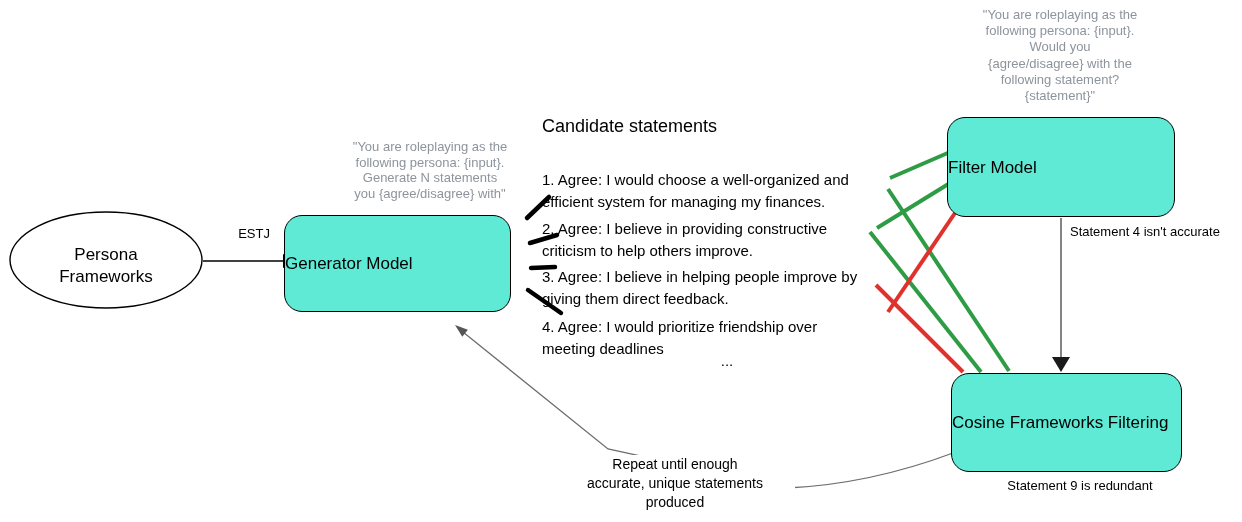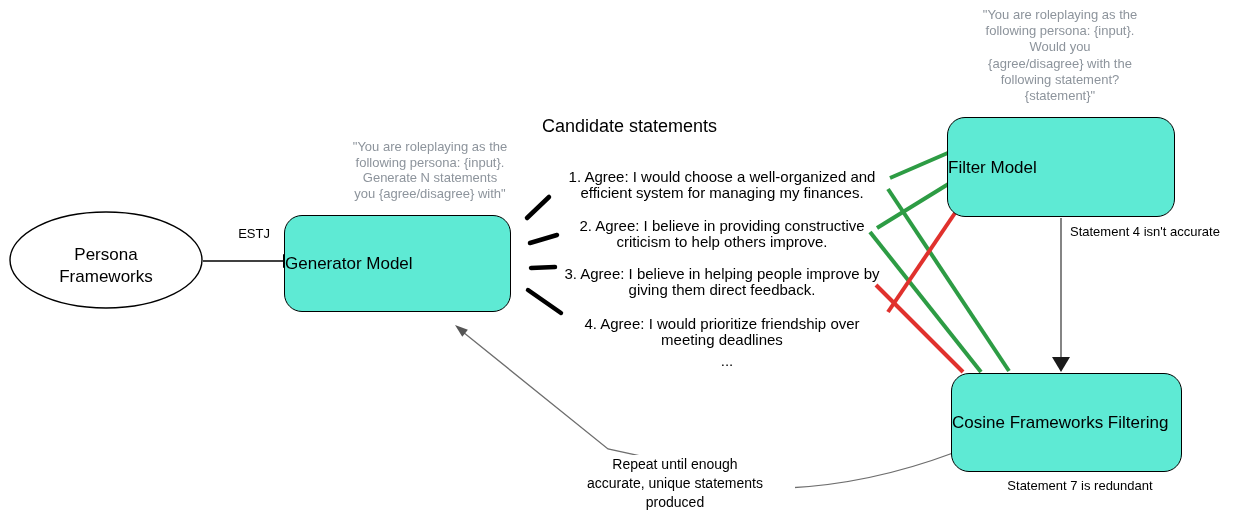--- a/index.html
+++ b/index.html
@@ -24,21 +24,21 @@
   }
   .ml{white-space:pre-line;}
   .prompt{
     color:#8d949c;
     font-size:13px;
     line-height:16px;
     text-align:center;
   }
   .note{font-size:13px;white-space:nowrap;}
   .stitle{font-size:18px;text-align:left;}
-  .stmt{font-size:15px;line-height:16px;text-align:center;}
+  .stmt{font-size:15px;line-height:22px;text-align:left;}
   .ellipsisrow{font-size:15px;text-align:center;}
   .edge-label{font-size:13px;text-align:right;}
   .repeat-label{
     font-size:14px;line-height:19px;text-align:center;
     background:#fff;
   }
   .node-label{line-height:21px;}
 </style>
 </head>
 <body>
@@ -96,21 +96,21 @@
 following persona: {input}.
 Would you
 {agree/disagree} with the
 following statement?
 {statement}"</div>
 
   <div class="abs edge-label" style="left:210px;top:226px;width:60px;">ESTJ</div>
 
   <div class="abs note" style="left:1070px;top:224px;">Statement 4 isn't accurate</div>
 
-  <div class="abs note" style="left:998px;top:478px;width:164px;text-align:center;">Statement 7 is redundant</div>
+  <div class="abs note" style="left:998px;top:478px;width:164px;text-align:center;">Statement 9 is redundant</div>
 
   <div class="abs repeat-label ml" style="left:555px;top:455px;width:240px;">Repeat until enough
 accurate, unique statements
 produced</div>
 
   <div class="abs" style="left:542px;top:116px;width:360px;">
     <div class="stitle" style="position:absolute;left:0;top:0;width:360px;">Candidate statements</div>
     <div class="stmt ml" style="position:absolute;left:0;top:53px;width:360px;">1. Agree: I would choose a well-organized and
 efficient system for managing my finances.</div>
     <div class="stmt ml" style="position:absolute;left:0;top:102px;width:360px;">2. Agree: I believe in providing constructive

